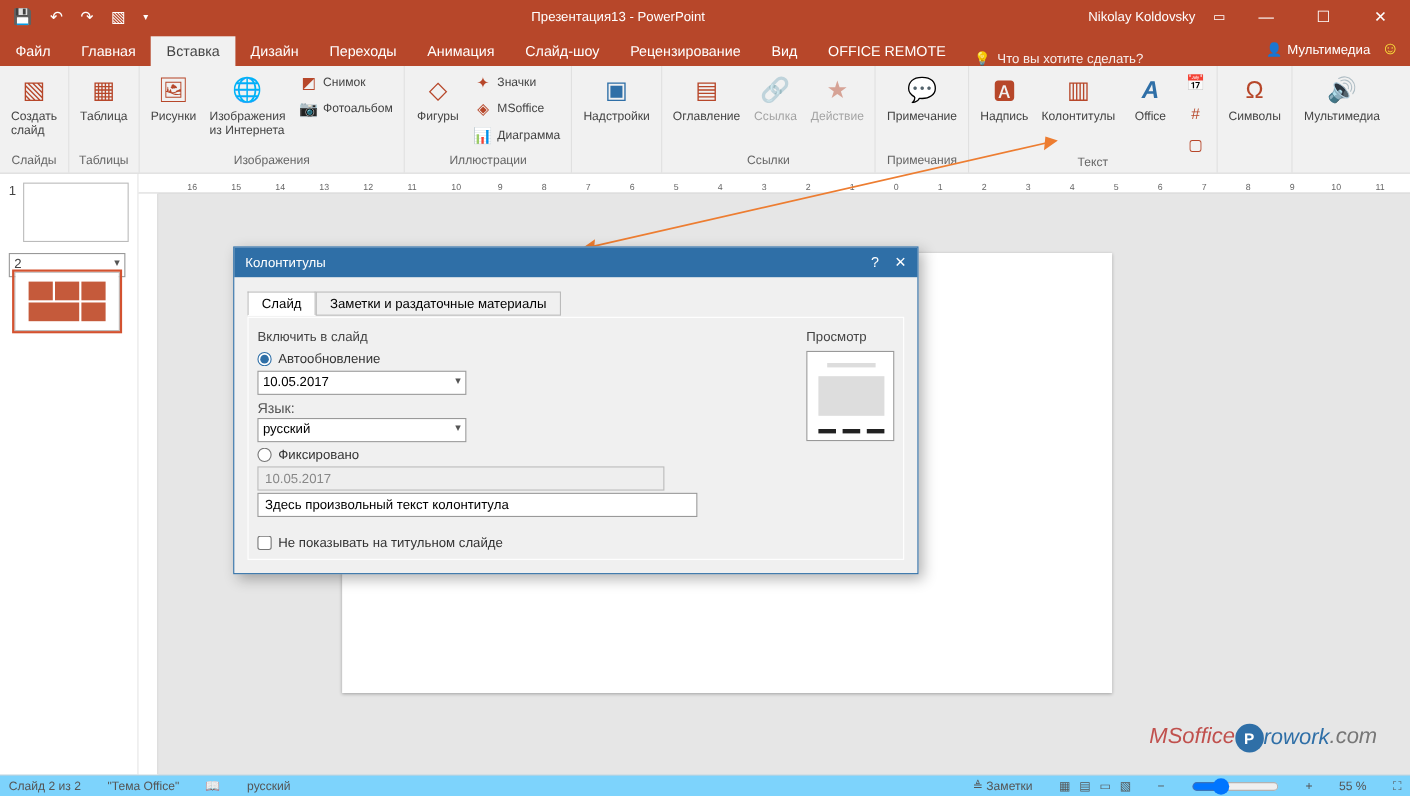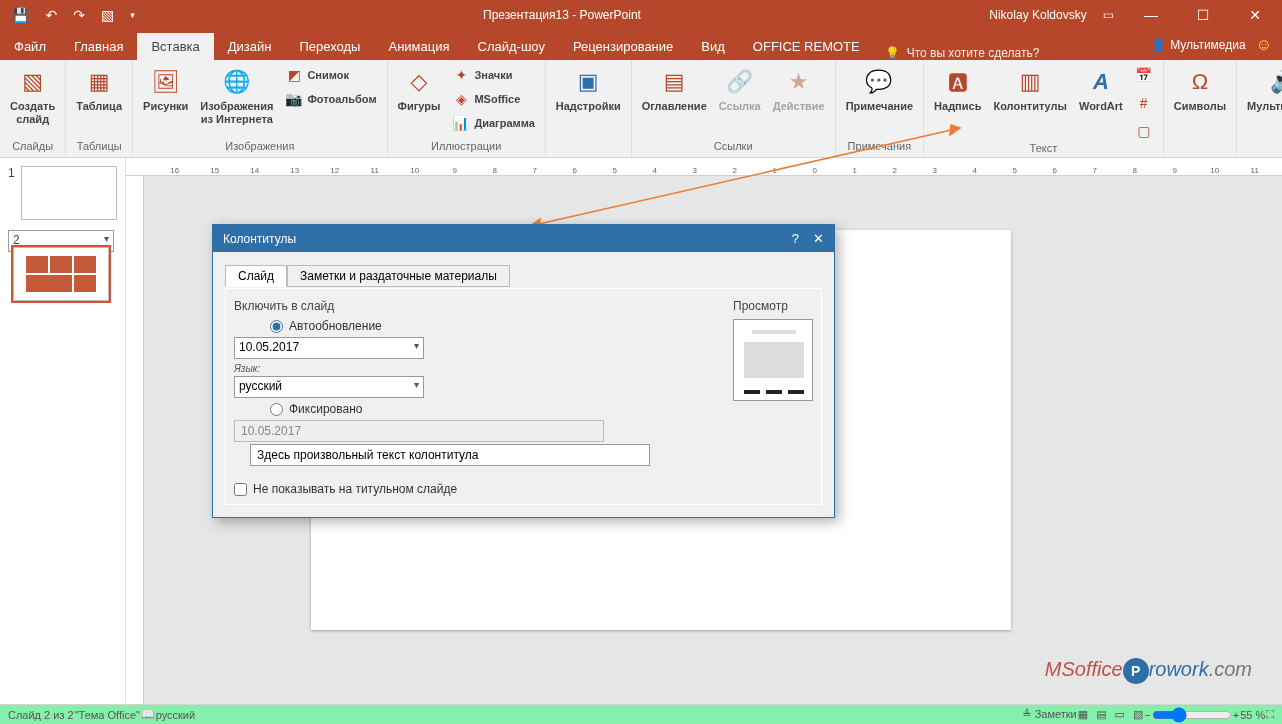--- a/index.html
+++ b/index.html
@@ -18,57 +18,57 @@
 .tellme { margin-left: 12px; display: flex; align-items: center; gap: 6px; font-size: 12px; opacity: .9; }
 .menu-right { position: absolute; right: 10px; top: 6px; display: flex; align-items: center; gap: 10px; }
 .menu-right .smiley { font-size: 16px; color: #FFEB3B; }
 
 .ribbon { background: #F1F1F1; border-bottom: 1px solid #D4D4D4; height: 98px; display: flex; }
 .rgroup { border-right: 1px solid #E0E0E0; padding: 4px 8px 2px; display: flex; flex-direction: column; justify-content: space-between; }
 .rgroup-body { display: flex; gap: 8px; align-items: flex-start; }
 .rgroup-label { text-align: center; font-size: 11px; color: #666; padding-bottom: 3px; }
 .rbtn { display: flex; flex-direction: column; align-items: center; gap: 2px; padding: 2px; cursor: pointer; min-width: 44px; }
 .rbtn .ico { width: 32px; height: 32px; display: flex; align-items: center; justify-content: center; font-size: 22px; color: #B7472A; }
-.rbtn .lbl { font-size: 11px; color: #444; text-align: center; line-height: 1.15; font-weight: bold; }
+.rbtn .lbl { font-size: 11px; color: #444; text-align: left; line-height: 1.15; }
 .rbtn.small { flex-direction: row; min-width: auto; gap: 4px; height: 22px; align-items: center; }
 .rbtn.small .ico { width: 18px; height: 18px; font-size: 14px; }
 .rcol { display: flex; flex-direction: column; gap: 2px; }
 .disabled { opacity: .45; }
 
 .workspace { display: flex; height: 546px; }
 .slide-panel { width: 140px; border-right: 1px solid #E0E0E0; background: #fff; padding: 8px; }
 .thumb { display: flex; gap: 6px; margin-bottom: 10px; }
 .thumb .num { font-size: 12px; color: #444; }
 .thumb .pic { width: 96px; height: 54px; border: 1px solid #bbb; background: #fff; }
 .thumb.sel .pic { outline: 2px solid #D35230; }
 .editor { flex: 1; background: #E6E6E6; position: relative; display: flex; flex-direction: column; }
 .ruler-h { height: 18px; background: #fff; border-bottom: 1px solid #d0d0d0; font-size: 8px; color: #666; display:flex; align-items:flex-end; padding-left: 30px; gap:2px; overflow:hidden;}
 .ruler-h span { flex-shrink:0; width: 38px; text-align:center;}
 .ruler-v { width: 18px; background: #fff; border-right: 1px solid #d0d0d0; position: absolute; left: 0; top: 18px; bottom: 0; }
 .canvas { flex: 1; position: relative; }
 .slide { position: absolute; left: 185px; top: 54px; width: 700px; height: 400px; background: #fff; box-shadow: 0 1px 3px rgba(0,0,0,.3); }
 
-.statusbar { height: 20px; background: #86efac; border-top: 1px solid #D4D4D4; display: flex; align-items: center; padding: 0 8px; font-size: 11px; color: #555; gap: 1px; }
+.statusbar { height: 20px; background: #7dd3fc; border-top: 1px solid #D4D4D4; display: flex; align-items: center; padding: 0 8px; font-size: 11px; color: #555; gap: 24px; }
 .statusbar .spacer { flex: 1; }
 .statusbar .viewbtns { display:flex; gap:8px; align-items:center; }
 
 .dialog { position: absolute; left: 212px; top: 224px; width: 623px; background: #F0F0F0; border: 1px solid #2F6FA7; box-shadow: 4px 4px 12px rgba(0,0,0,.3); z-index: 100; }
 .dialog-title { background: #2F6FA7; color: #fff; padding: 6px 10px; font-size: 12px; display: flex; justify-content: space-between; align-items: center; }
 .dialog-title .btns { display: flex; gap: 14px; font-size: 13px; }
 .dialog-body { padding: 12px; }
 .dlg-tabs { display: flex; margin-bottom: 2px; }
 .dlg-tab { border: 1px solid #bbb; padding: 3px 12px; font-size: 12px; background: #F0F0F0; position:relative; top:1px; cursor:pointer; }
 .dlg-tab.active { background: #fff; border-bottom: 1px solid #fff; z-index:2; }
 .dlg-content { border: 1px solid #fff; background:#F0F0F0; padding: 0; }
 .dlg-flex { display: flex; gap: 20px; padding: 10px 8px 4px; }
 .fieldset { flex: 1; }
 .fs-label { font-size: 12px; color: #444; margin-bottom: 6px; }
 .chk-row { display: flex; align-items: center; gap: 6px; margin: 4px 0; font-size: 12px; color: #333; }
 .indent1 { margin-left: 18px; }
-.indent2 { margin-left: 36px; }
+.indent2 { }
 .indent3 { margin-left: 54px; }
 .sel { display: inline-block; border: 1px solid #999; background: #fff; padding: 2px 4px; font-size: 12px; height: 22px; position:relative; }
 .sel::after { content:"▾"; position:absolute; right:4px; top:2px; font-size:10px; color:#555; }
 .sel.dis { background: #eee; color:#888; }
 .txtin { border: 1px solid #999; background: #fff; padding: 3px 6px; font-size: 12px; width: 100%; }
 .txtin.dis { background:#eee; color:#888; border-color:#bbb; }
 .field-row { display: flex; gap: 8px; margin: 4px 0; }
 .field-col { display:flex; flex-direction:column; gap:2px; }
 .preview { width: 80px; }
 .prev-box { border: 1px solid #999; background: #fff; height: 82px; position: relative; margin-top: 4px; }
@@ -240,21 +240,21 @@
       <div class="rbtn">
           <div class="ico">🅰</div>
           <div class="lbl">Надпись</div>
         </div>
       <div class="rbtn">
           <div class="ico">▥</div>
           <div class="lbl">Колонтитулы</div>
         </div>
       <div class="rbtn">
           <div class="ico" style="color:#2F6FA7;font-style:italic;font-weight:bold;">A</div>
-          <div class="lbl">WordArt</div>
+          <div class="lbl">Office</div>
         </div>
       <div class="rcol" style="justify-content:center;gap:6px;">
         <div class="rbtn small">
             <div class="ico">📅</div>
           </div>
         <div class="rbtn small">
             <div class="ico">#</div>
           </div>
         <div class="rbtn small">
             <div class="ico">▢</div>
@@ -384,32 +384,32 @@
           <div class="fs-label">Включить в слайд</div>
           <label class="chk-row indent2">
               <input type="radio" name="dt" checked="" style="">
               <span>Автообновление</span>
             </label>
           <div class="indent3" style="margin:2px 0;">
             <div class="sel" style="width:190px;">10.05.2017</div>
           </div>
           <div class="indent3 field-row">
             <div class="field-col" style="width:190px;">
-              <span style="font-size:10px;color:#555;font-style:italic;">Язык:</span>
+              <span style="font-size:13px;color:#555;">Язык:</span>
               <div class="sel" style="width:100%;">русский</div>
             </div>
           </div>
           <label class="chk-row indent2">
               <input type="radio" name="dt" style="">
               <span>Фиксировано</span>
             </label>
           <div class="indent3" style="margin:2px 0;">
             <input class="txtin dis" style="width: 370px;" readonly="" value="10.05.2017">
           </div>
-          <div class="indent2" style="margin:2px 16px;">
+          <div class="indent2" style="margin:2px 0;">
             <input class="txtin" style="width: 400px;" value="Здесь произвольный текст колонтитула">
           </div>
           <div style="height:10px;"></div>
           <label class="chk-row">
               <input type="checkbox" style="">
               <span>Не показывать на титульном слайде</span>
             </label>
         </div>
         <div class="preview">
           <div class="fs-label">Просмотр</div>

